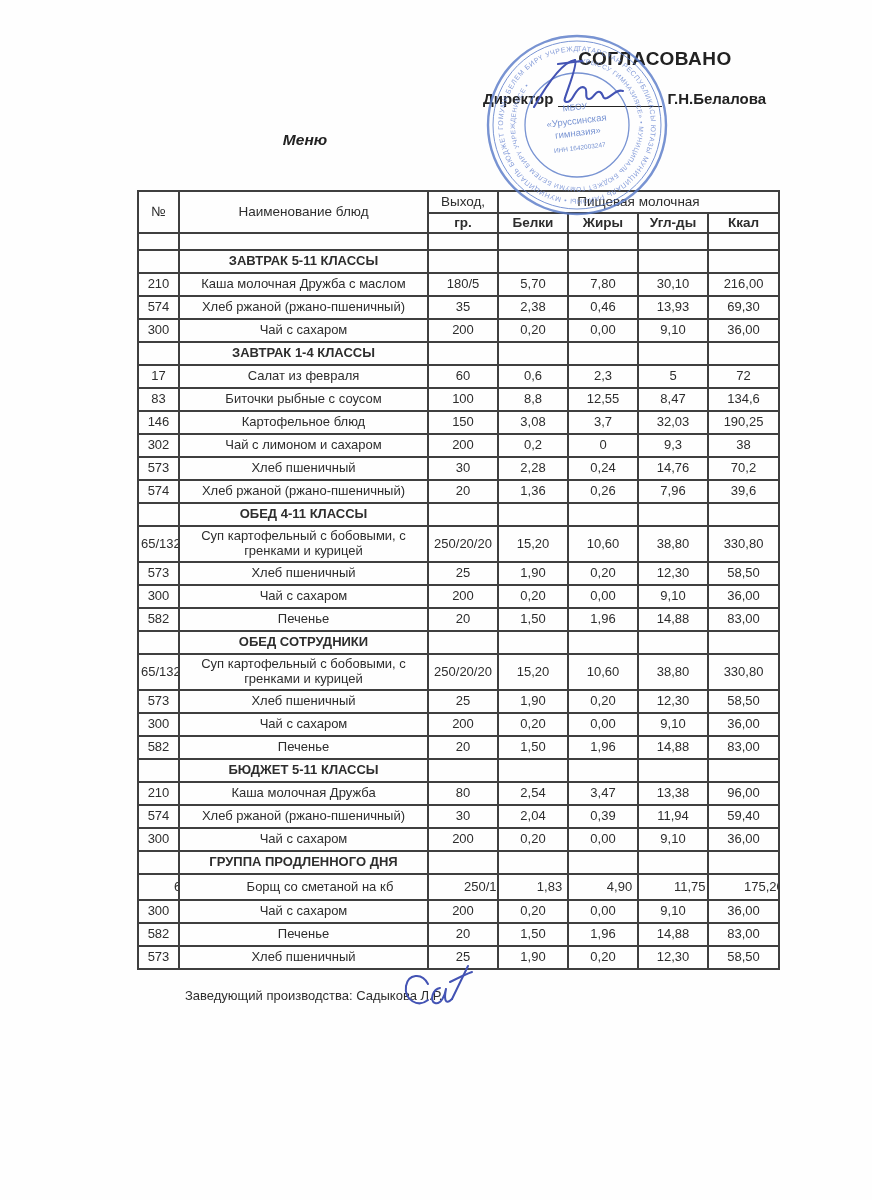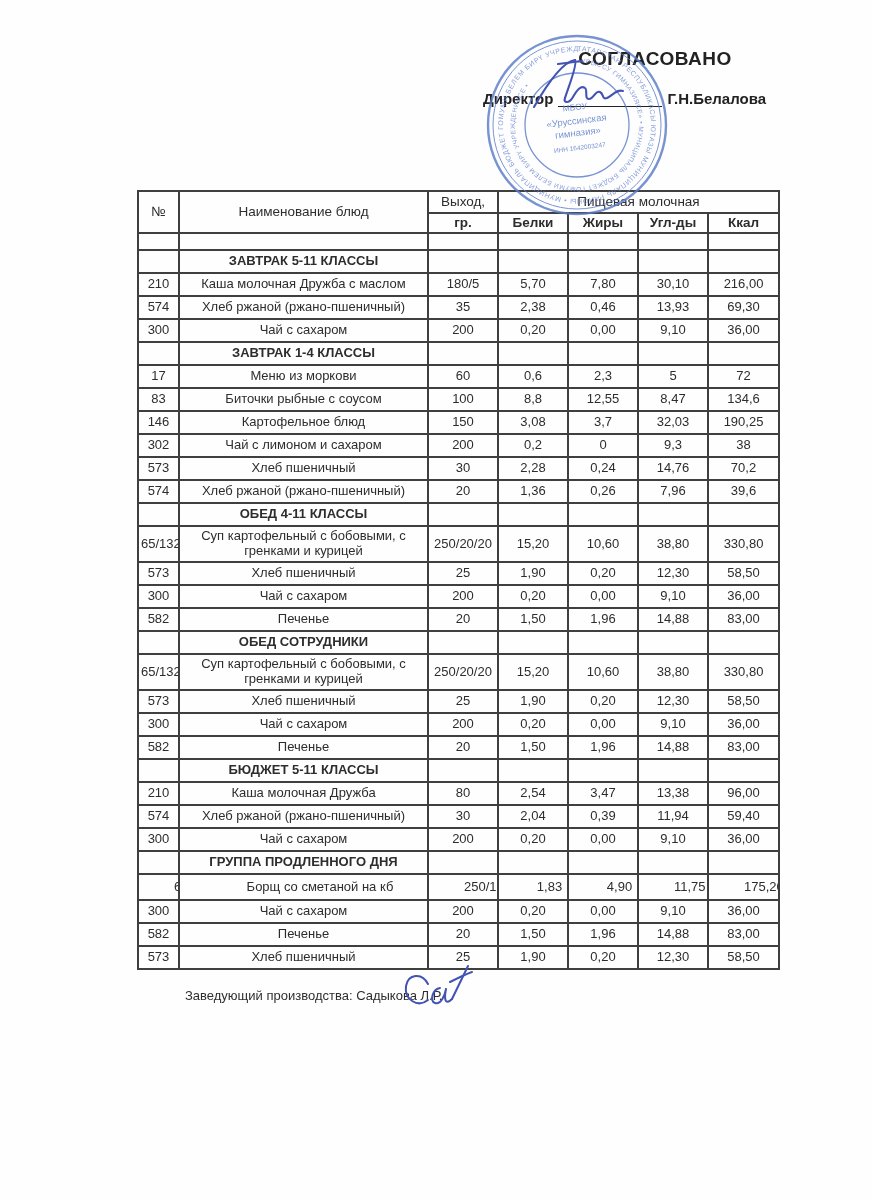--- a/index.html
+++ b/index.html
@@ -108,20 +108,21 @@
     </g>
     <g fill="#5b7cc9" text-anchor="middle" transform="rotate(-7 95 95)">
       <text x="95" y="80" font-size="8.5">МБОУ</text>
       <text x="95" y="94" font-size="9.5">«Уруссинская</text>
       <text x="95" y="106" font-size="9.5">гимназия»</text>
       <text x="95" y="120" font-size="6.5">ИНН 1642003247</text>
     </g>
   </svg>
 
   <div class="doc-title">
+    <div>Меню</div>
   </div>
 
   <table class="menu">
     <colgroup>
       <col style="width:41px">
         <col style="width:249px">
         <col style="width:70px">
       <col style="width:70px">
         <col style="width:70px">
         <col style="width:70px">
@@ -192,21 +193,21 @@
           <td></td>
           <td class="section-label">ЗАВТРАК 1-4 КЛАССЫ</td>
           <td></td>
           <td></td>
           <td></td>
           <td></td>
           <td></td>
         </tr>
         <tr class="item">
           <td>17</td>
-          <td>Меню из моркови</td>
+          <td>Салат из февраля</td>
           <td>60</td>
           <td>0,6</td>
           <td>2,3</td>
           <td>5</td>
           <td>72</td>
         </tr>
         <tr class="item">
           <td>83</td>
           <td>Биточки рыбные с соусом</td>
           <td>100</td>

